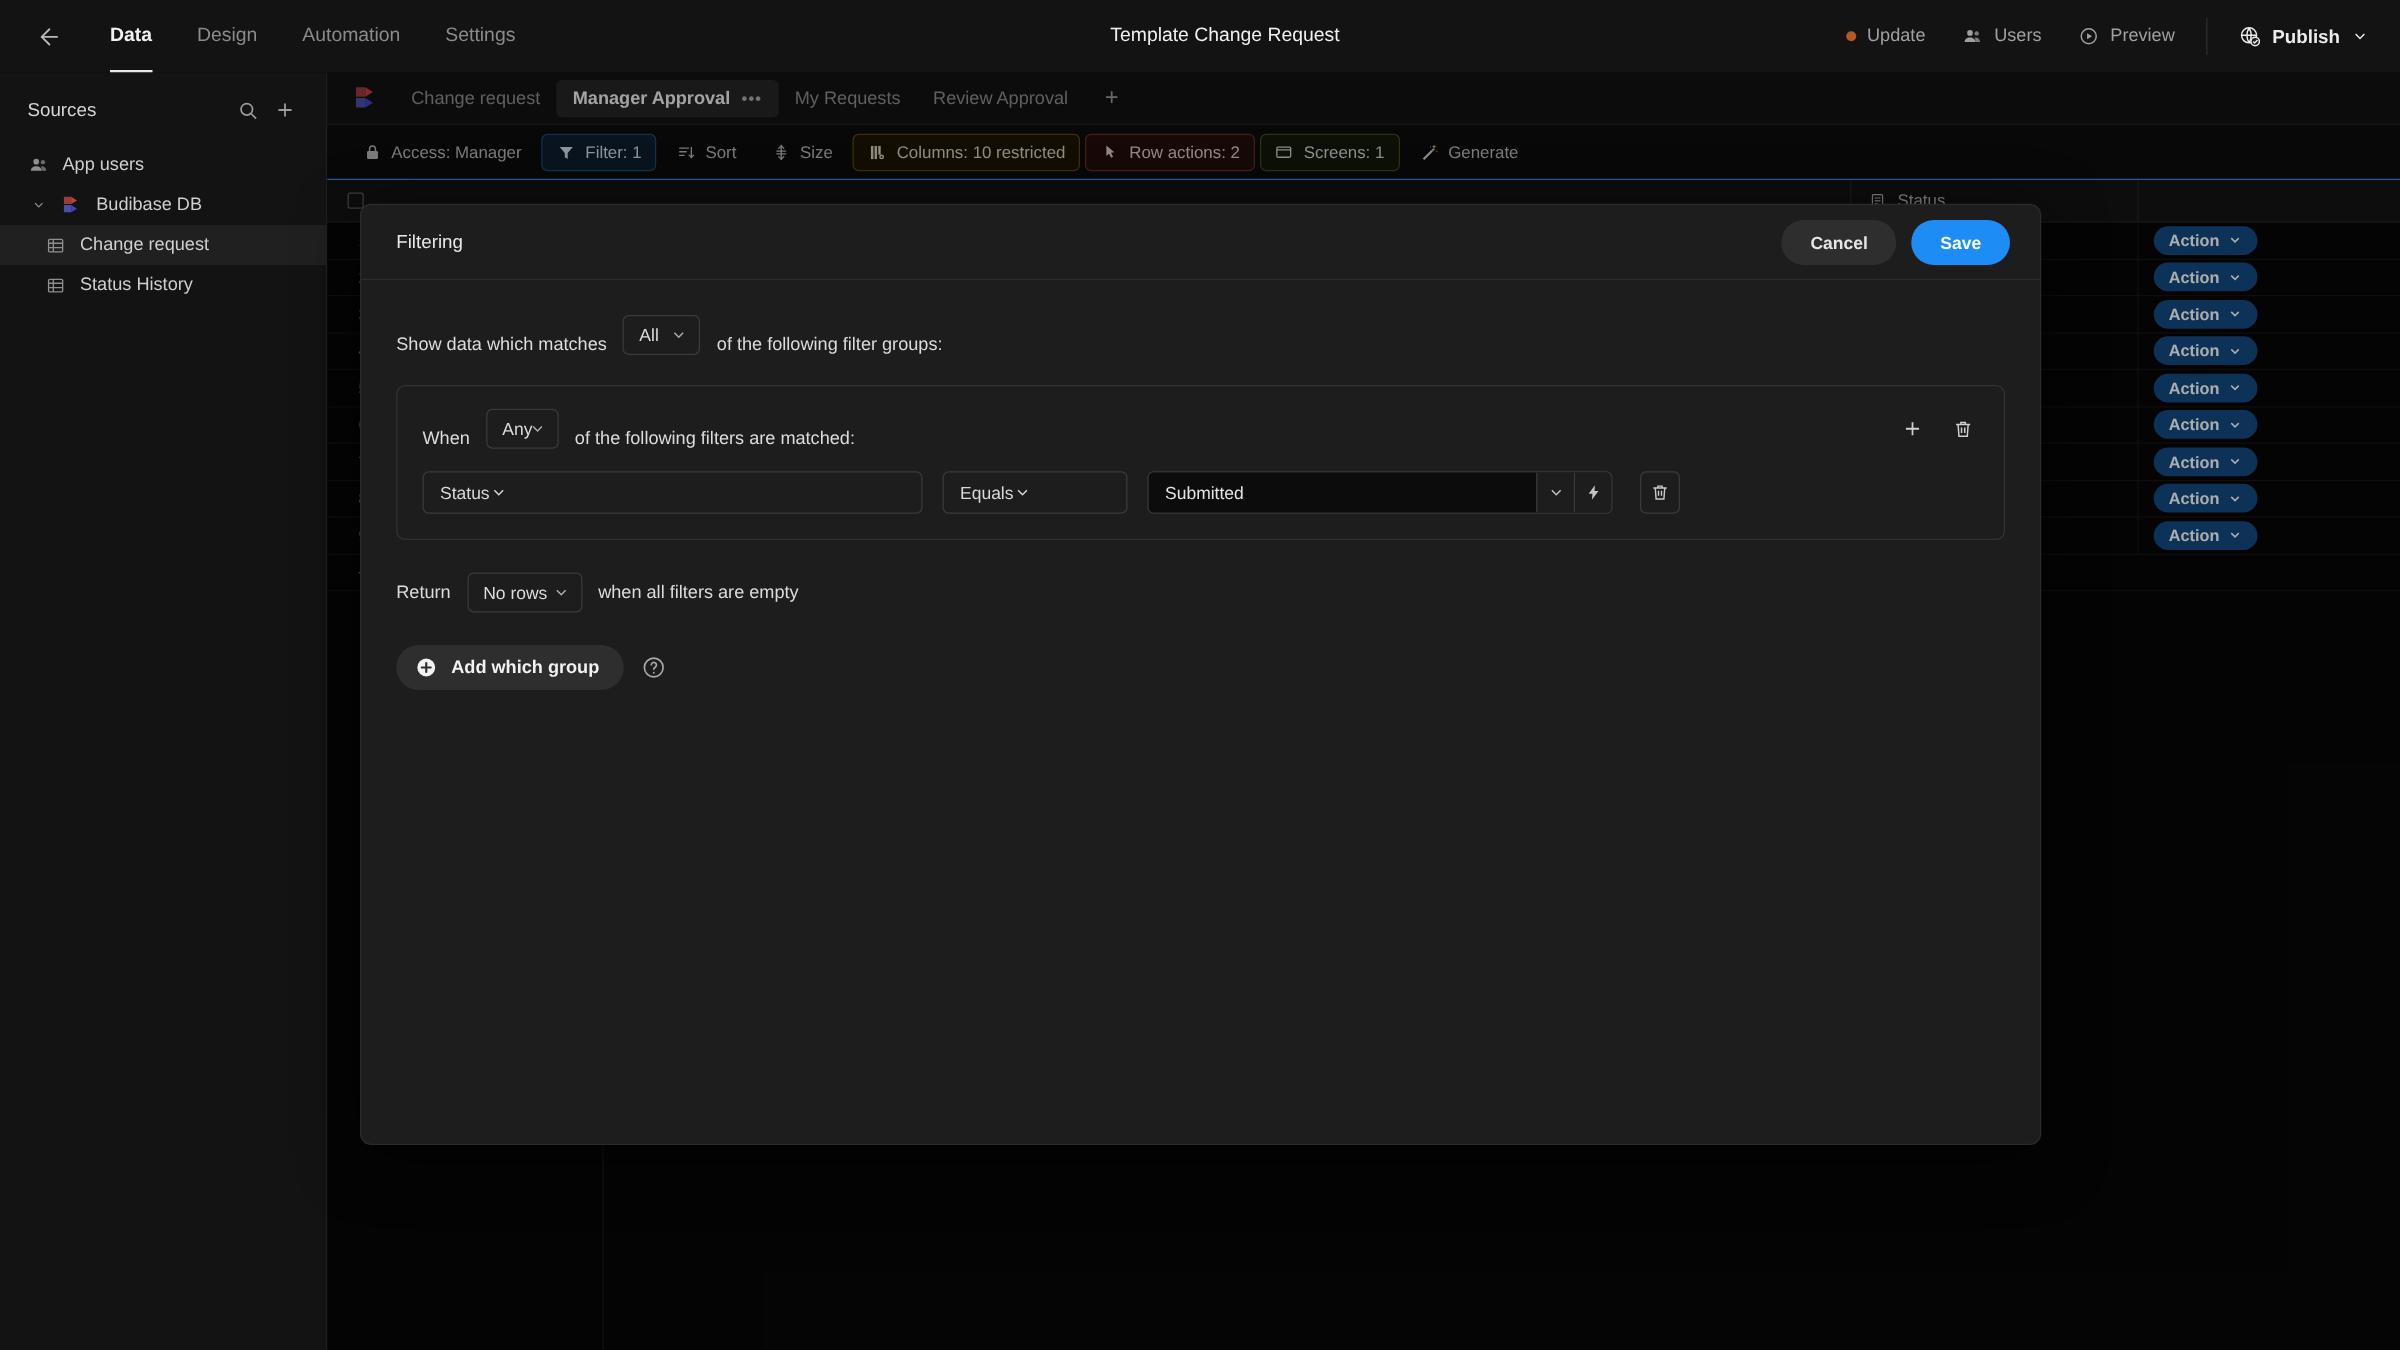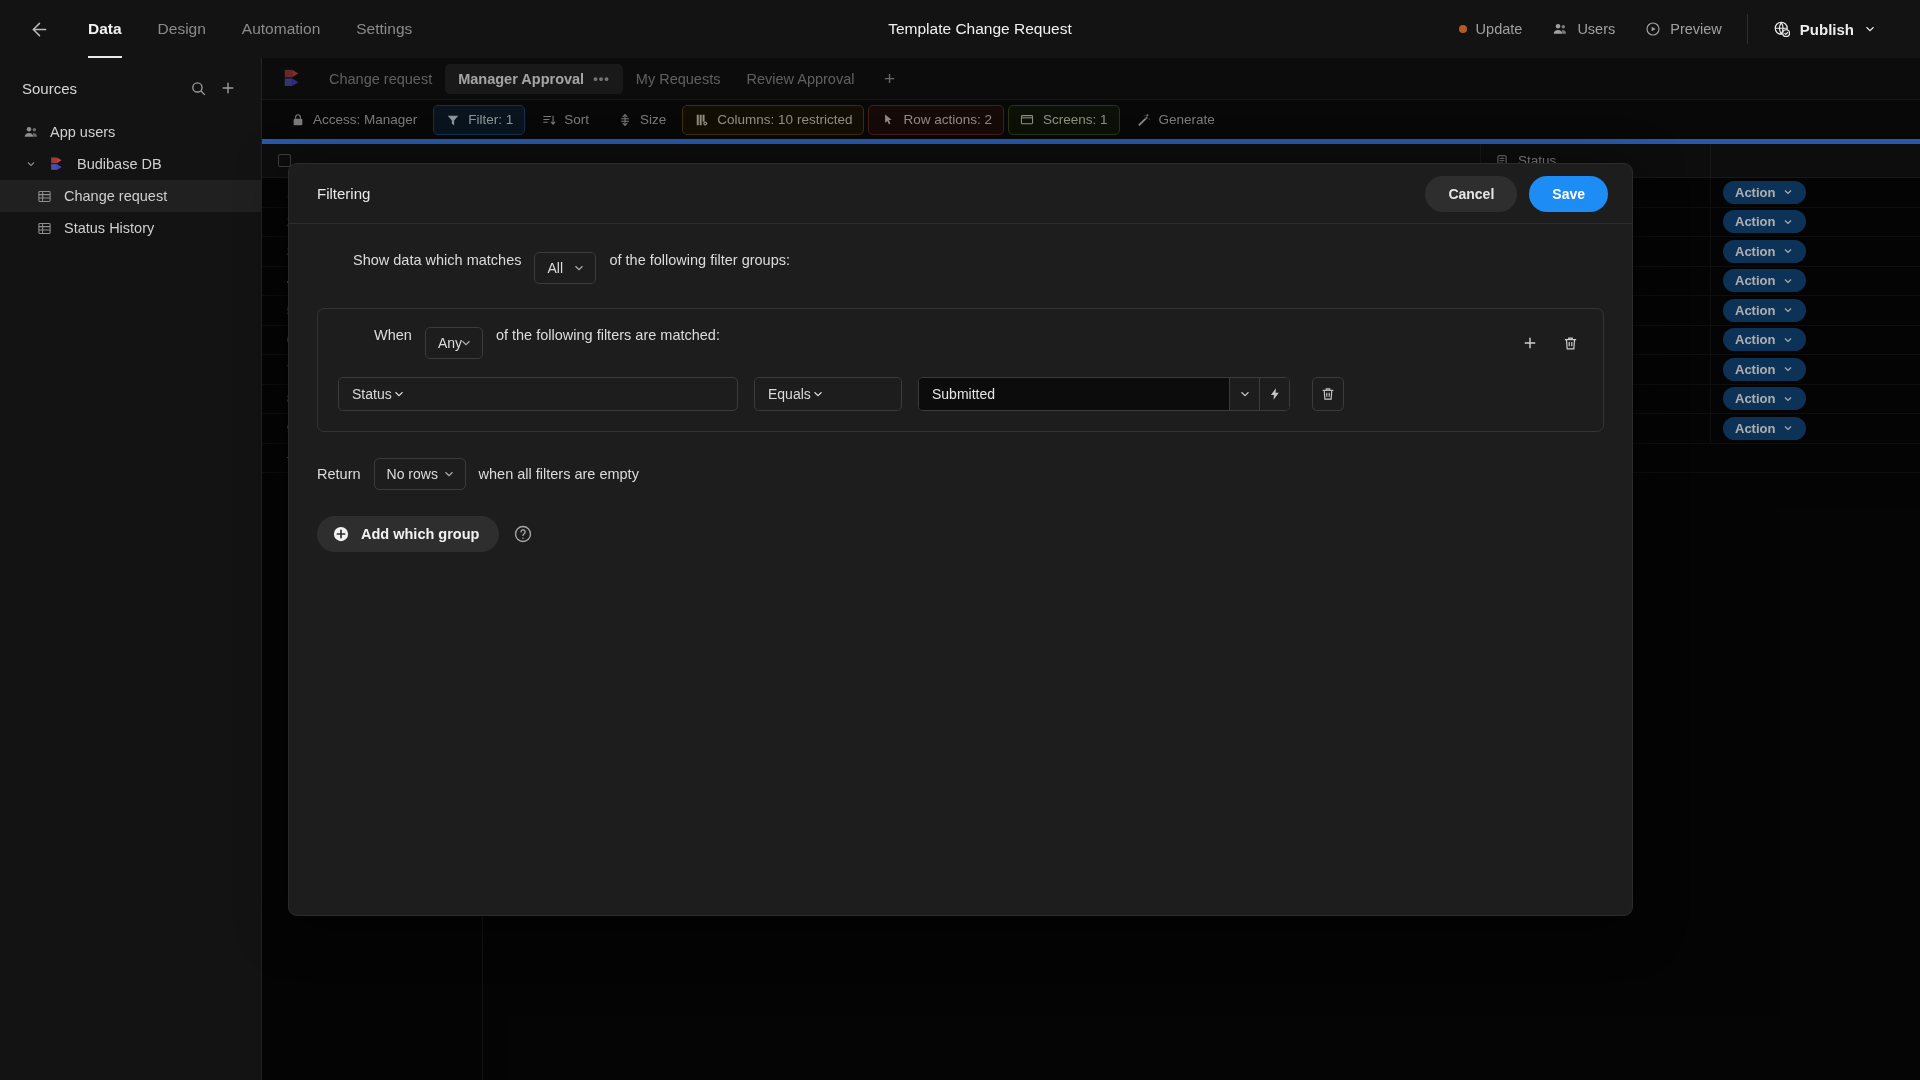--- a/index.html
+++ b/index.html
@@ -34,21 +34,21 @@
     content: ""; position: absolute; left: 18px; right: 18px; bottom: 0;
     height: 2px; background: #e9e9e9;
   }
   .app-title {
     position: absolute; left: 0; right: 0; top: 0; height: 58px;
     display: flex; align-items: center; justify-content: center;
     font-size: 15.5px; color: #f0f0f0; pointer-events: none; padding-left: 40px;
   }
   .top-right {
     position: absolute; right: 0; top: 0; height: 58px;
-    display: flex; align-items: center; padding-right: 28px;
+    display: flex; align-items: center; padding-right: 10px;
   }
   .tr-item {
     display: flex; align-items: center; gap: 9px;
     padding: 0 15px; height: 36px; font-size: 14.5px; color: #a0a0a0;
     cursor: pointer; border-radius: 5px; white-space: nowrap;
   }
   .update-dot { width: 8px; height: 8px; border-radius: 50%; background: #b55b22; }
   .tr-sep { width: 1px; height: 30px; background: #2e2e2e; margin: 0 10px; }
   .publish { color: #ececec; font-weight: bold; font-size: 15px; }
 
@@ -91,21 +91,21 @@
   }
   .tab.active { background: #262626; color: #f0f0f0; font-weight: bold; }
   .tab .dots { color: #a8a8a8; letter-spacing: 1px; font-size: 13px; }
   .tab-add {
     width: 28px; height: 28px; display: flex; align-items: center; justify-content: center;
     color: #9a9a9a; font-size: 19px; cursor: pointer; border-radius: 5px; margin-left: 8px;
   }
 
   .toolbar {
     height: 44px; display: flex; align-items: center; gap: 4px;
-    padding-left: 16px; background: #0d0d0d; border-bottom: 5px solid #3b82f6;
+    padding-left: 16px; background: #0d0d0d; border-bottom: 1px solid #3b82f6;
   }
   .tb-btn {
     display: flex; align-items: center; gap: 8px; height: 30px; padding: 0 11px;
     font-size: 13.5px; color: #b4b4b4; border-radius: 5px; cursor: pointer;
     border: 1px solid transparent; white-space: nowrap;
   }
   .tb-btn .ti { display: flex; align-items: center; justify-content: center; width: 15px; height: 15px; flex:none;}
   .tb-btn.blue  { background: #0f1e2e; border-color: #1d4975; color: #cfd9e2; }
   .tb-btn.amber { background: #1d1606; border-color: #5c4510; color: #d6ceb8; }
   .tb-btn.red   { background: #200f0c; border-color: #6b2c22; color: #dcc5c0; }
@@ -151,21 +151,21 @@
   }
   .modal-title { font-size: 15px; color: #e8e8e8; flex: 1; }
   .btn {
     height: 36px; padding: 0 23px; border-radius: 18px; font-size: 14px;
     display: flex; align-items: center; justify-content: center; cursor: pointer; font-weight: bold;
   }
   .btn-cancel { background: #2e2e2e; color: #e6e6e6; margin-right: 12px; }
   .btn-save { background: #1d8df5; color: #ffffff; }
 
   .modal-body { padding: 28px 28px 0 28px; }
-  .row-inline { display: flex; align-items: flex-start; gap: 13px; font-size: 14.5px; color: #dcdcdc; margin-left: 36px; }
+  .row-inline { display: flex; align-items: flex-end; gap: 13px; font-size: 14.5px; color: #dcdcdc; }
 
   .select {
     position: relative; height: 32px; border: 1px solid #3b3b3b; border-radius: 5px;
     background: #1d1d1d; display: flex; align-items: center;
     padding: 0 30px 0 12px; font-size: 14px; color: #dcdcdc; cursor: pointer; white-space: nowrap;
   }
   .select .cv { position: absolute; right: 9px; top: 50%; transform: translateY(-50%); color: #b0b0b0; display:flex; }
   .sel-all  { width: 62px; }
   .sel-any  { width: 58px; }
   .sel-rows { width: 92px; }

